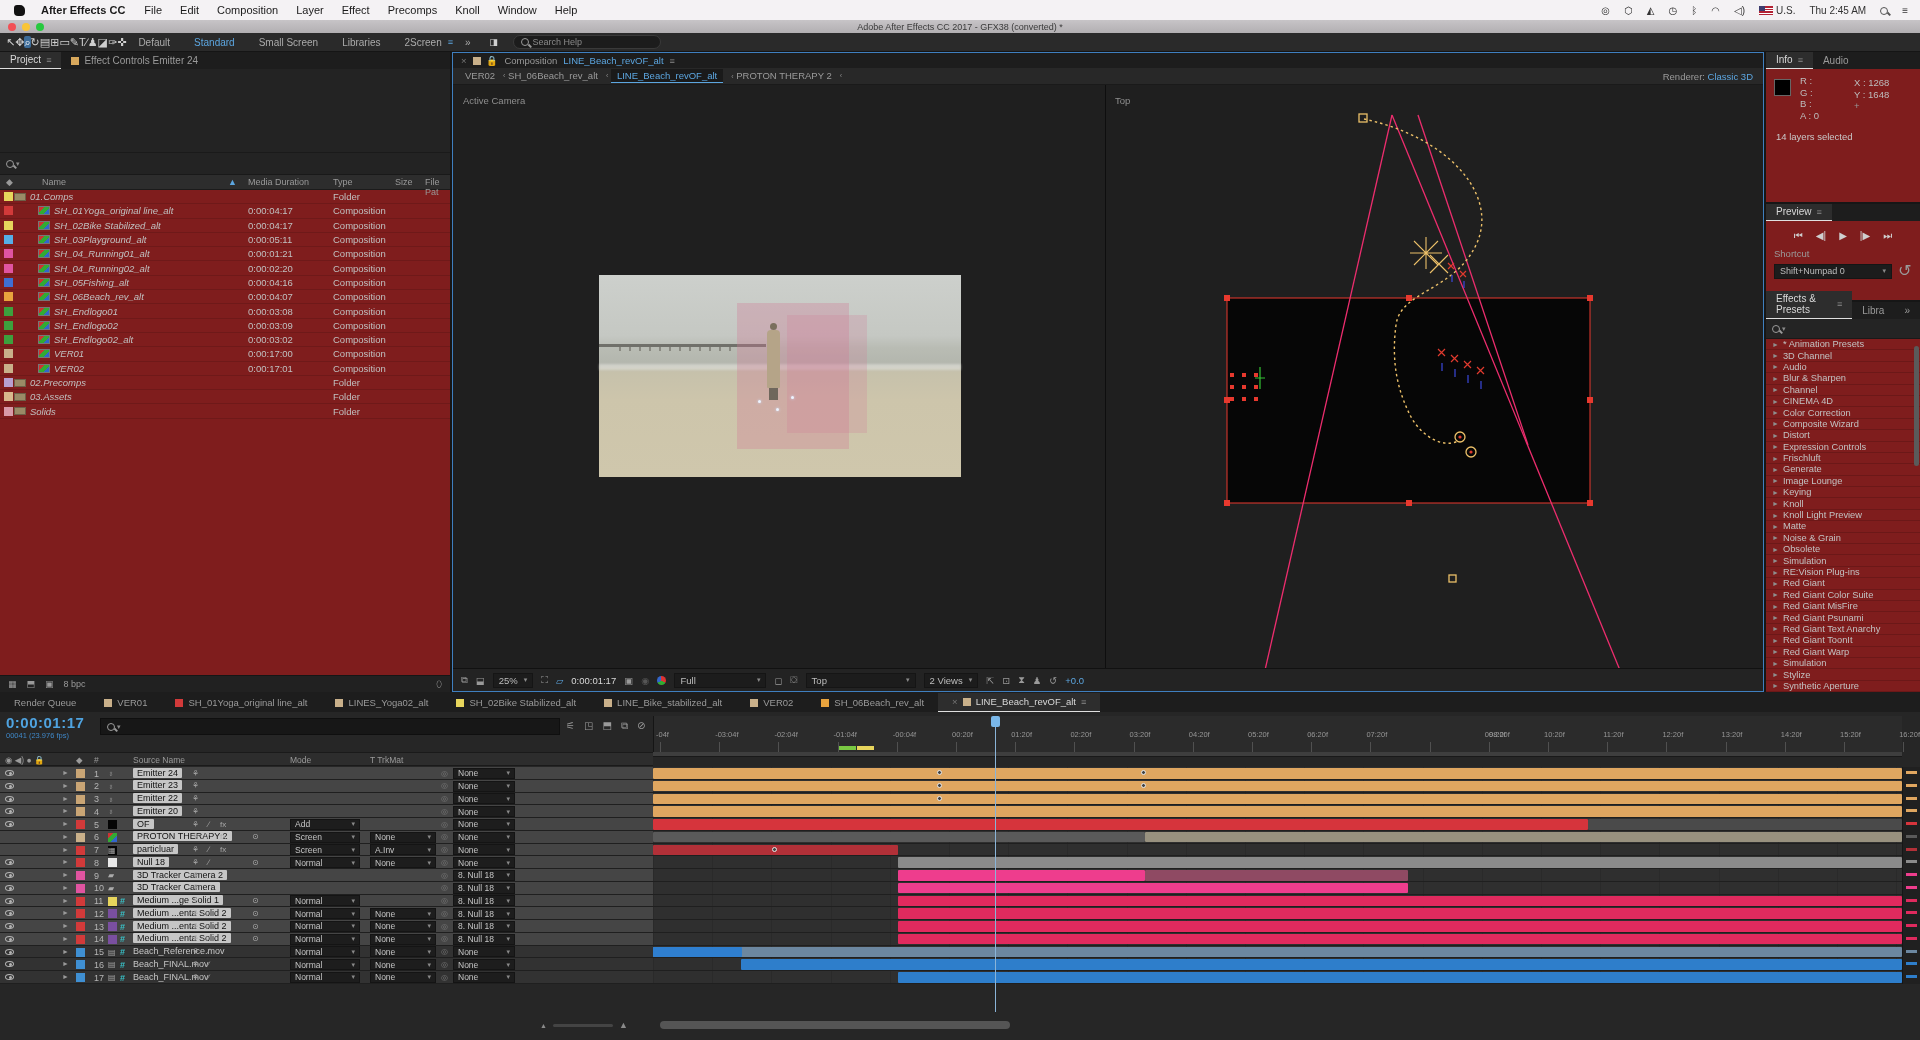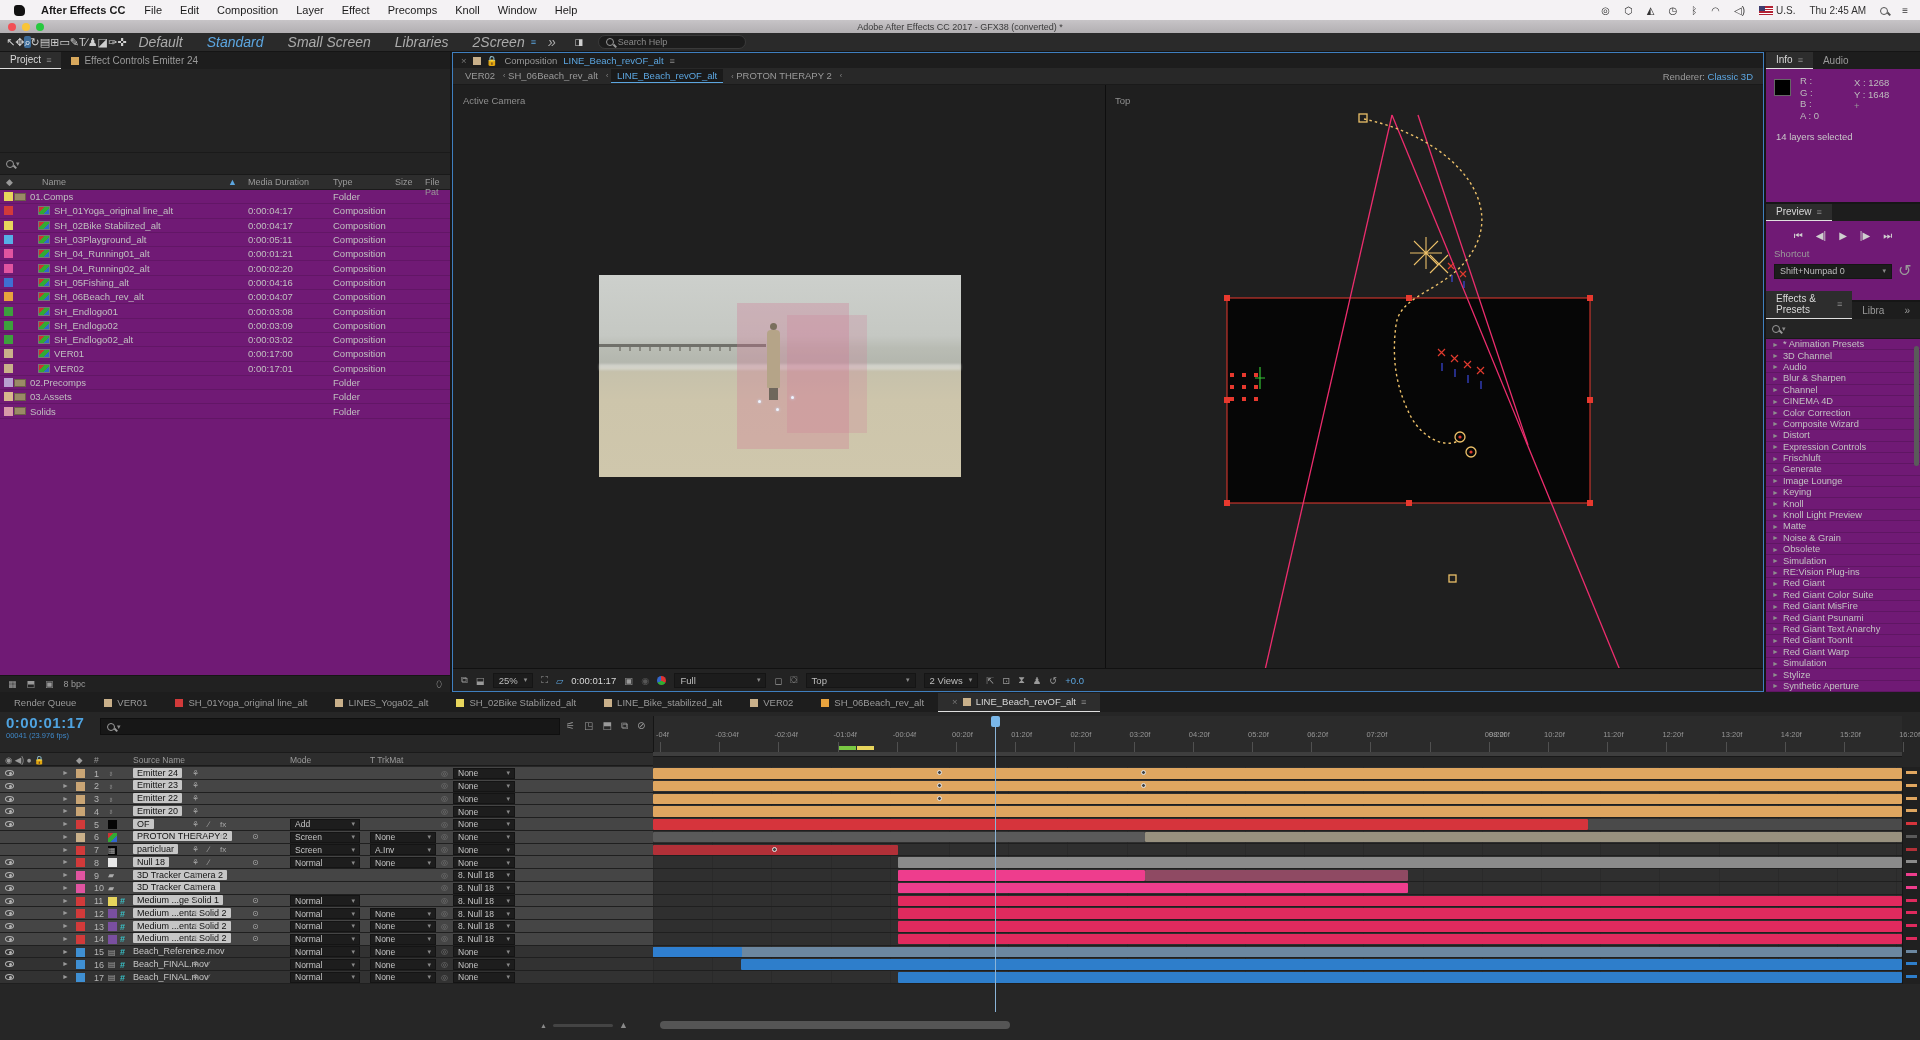--- a/index.html
+++ b/index.html
@@ -24,45 +24,45 @@
   
   #titlebar{position:absolute;left:0;top:20px;width:1920px;height:13px;
     background:linear-gradient(#c7c4c7,#b2afb2);font-size:9px;color:#3a3a3a;
     display:flex;align-items:center;justify-content:center;}
   .tl{position:absolute;width:8px;height:8px;border-radius:50%;top:2.5px;}
   
   #toolbar{position:absolute;left:0;top:33px;width:1920px;height:19px;background:#2a2a2a;
     border-bottom:1px solid #151515;display:flex;align-items:center;font-size:11px;}
   #toolbar .tool{width:22px;text-align:center;color:#cfcfcf;font-size:11px;line-height:17px;height:17px;}
   #toolbar .tool.active{background:#3d6c99;border-radius:2px;color:#fff;}
-  #toolbar .ws{color:#ababab;font-size:14px;padding:0 12px;font-style:italic;}
+  #toolbar .ws{color:#ababab;font-size:10px;padding:0 12px;}
   #toolbar .ws.active{color:#5ca6e0;}
   #toolbar .wsmenu{color:#5ca6e0;font-size:9px;}
   #searchhelp{width:148px;height:14px;background:#1c1c1c;border:1px solid #3a3a3a;border-radius:7px;
     color:#8a8a8a;font-size:9px;display:flex;align-items:center;gap:4px;padding:0 7px;margin:0 8px;}
   
-  .panel{position:absolute;background:#701a75;}
+  .panel{position:absolute;background:#7f1d1d;}
   .ptabs{height:17px;background:#1d1d1d;display:flex;align-items:flex-end;font-size:10px;color:#9a9a9a;}
   .ptab{padding:2px 10px 3px;display:flex;gap:5px;align-items:center;}
   .ptab.active{background:#2d2d2d;color:#d8d8d8;border-bottom:1px solid #e0e0e0;}
   .chip{width:8px;height:8px;display:inline-block;}
   .hamb{color:#8a8a8a;font-size:9px;}
   
   #project{left:0;top:52px;width:450px;height:640px;}
   #proj-preview{height:84px;background:#232323;border-bottom:1px solid #1a1a1a;}
   #proj-search{height:22px;background:#232323;display:flex;align-items:center;padding:0 6px;border-bottom:1px solid #191919;}
   #proj-head{height:15px;background:#2d2d2d;border-bottom:1px solid #1b1b1b;font-size:9px;color:#999;position:relative;}
   #proj-head span{position:absolute;top:2px;}
   .pr-row{height:14.3px;display:flex;align-items:center;font-size:9.5px;color:#c0c0c0;position:relative;border-bottom:1px solid rgba(0,0,0,.12);}
   .pr-row .lbl{width:9px;height:9px;margin-left:4px;}
   .pr-row .tw{position:absolute;left:20px;width:10px;color:#9a9a9a;font-size:7px;}
   .pr-row .ic{position:absolute;width:12px;height:9px;border:1px solid #777;
     background:linear-gradient(135deg,#c33 0 33%,#3a3 33% 66%,#36c 66%);}
   .pr-row .ic.folder{background:#9a8a66;border-color:#6d6048;height:8px;}
-  .pr-row .nm{position:absolute;font-size:9.5px;}
+  .pr-row .nm{position:absolute;font-size:9.5px;font-style:italic;}
   .pr-row .du{position:absolute;left:248px;}
   .pr-row .ty{position:absolute;left:333px;}
   #proj-bottom{position:absolute;bottom:0;left:0;width:100%;height:17px;background:#212121;
     border-top:1px solid #161616;display:flex;align-items:center;gap:10px;padding:0 8px;font-size:9px;color:#9a9a9a;}
   
   #comp{left:452px;top:52px;width:1312px;height:640px;border:1px solid #3f7fbf;background:#222;}
   #comp-tabbar{height:15px;background:#1d1d1d;display:flex;align-items:center;font-size:9.5px;color:#9a9a9a;gap:6px;padding-left:8px;}
   #comp-crumbs{height:17px;background:#282828;display:flex;align-items:center;font-size:9.5px;color:#9a9a9a;gap:8px;padding-left:12px;position:relative;border-bottom:1px solid #1a1a1a;}
   .crumb.active{background:#1a1a1a;color:#5ca6e0;padding:1px 6px;border-bottom:1px solid #5ca6e0;}
   #viewer{position:absolute;left:0;top:32px;right:0;bottom:23px;background:#1f1f1f;overflow:hidden;}

